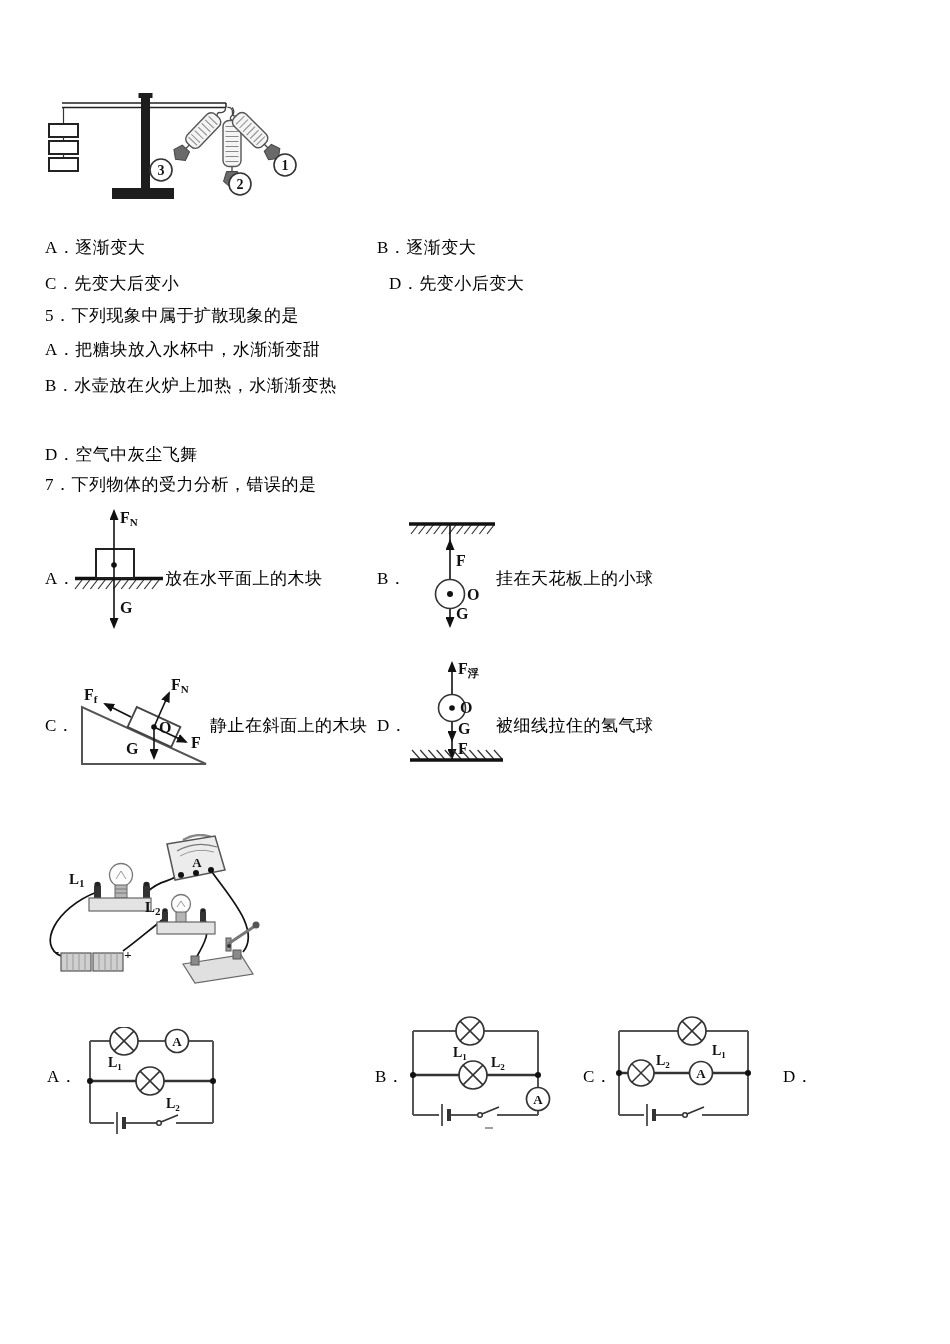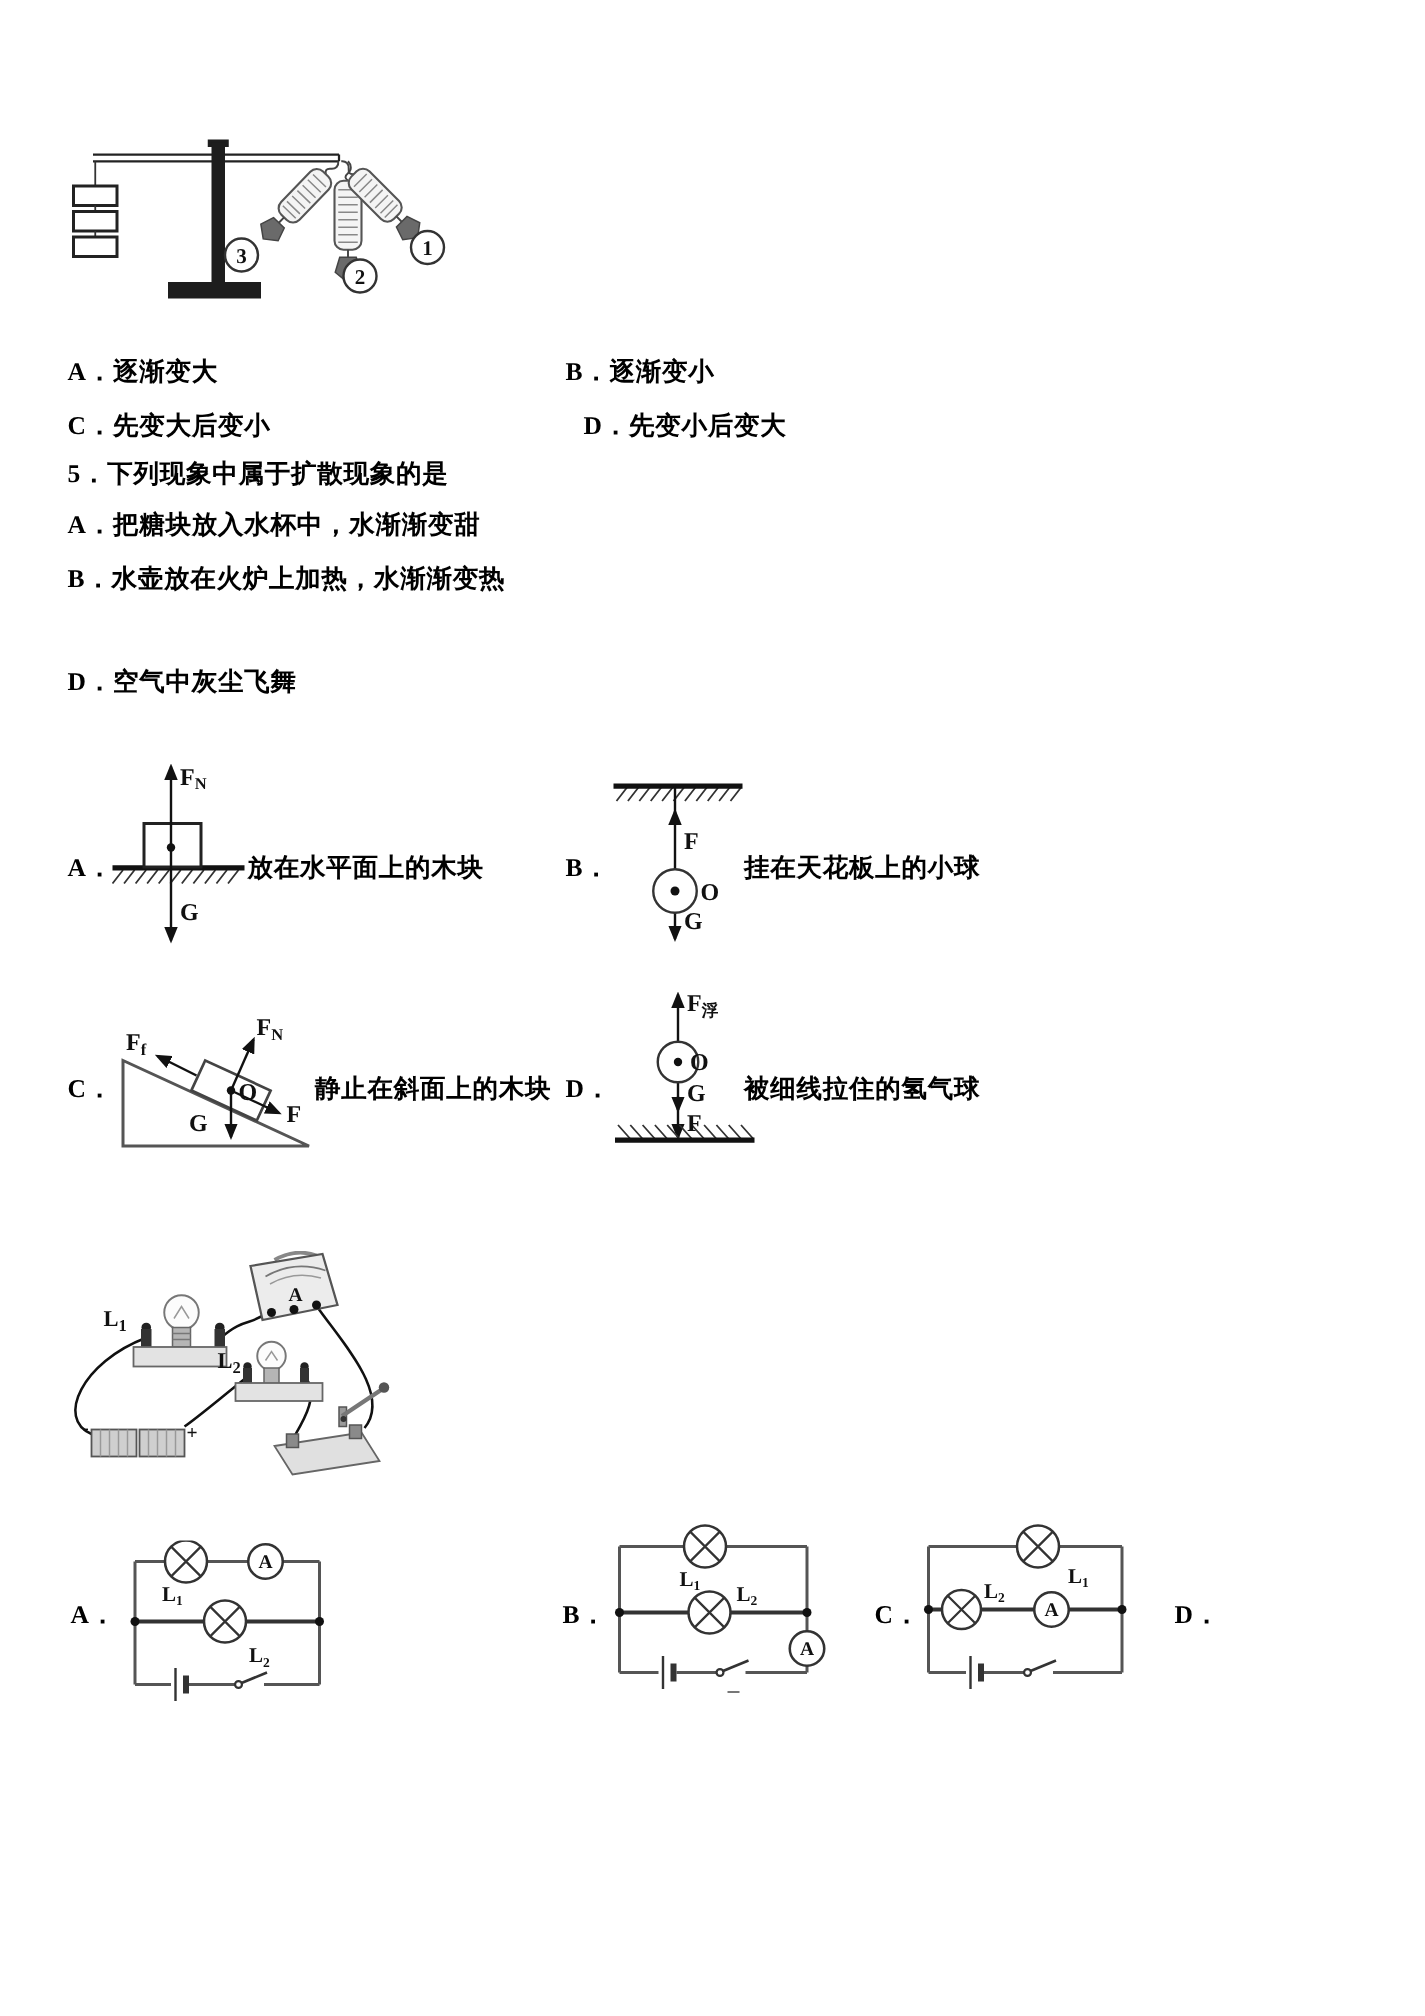--- a/index.html
+++ b/index.html
@@ -1,18 +1,18 @@
 <!DOCTYPE html>
 <html><head>
 <meta charset="utf-8">
 <style>
   html,body{margin:0;padding:0;background:#fff;}
   .page{position:relative;width:950px;height:1344px;background:#ffffff;overflow:hidden;
         font-family:"Liberation Serif","DejaVu Serif",serif;color:#000;}
-  .t{position:absolute;font-size:17px;font-weight:bold;white-space:nowrap;letter-spacing:.5px;}
+  .t{position:absolute;font-size:17px;font-weight:normal;white-space:nowrap;letter-spacing:.5px;}
   .fig{position:absolute;}
   svg text{font-family:"Liberation Serif","DejaVu Serif",serif;font-weight:bold;fill:#111;}
   text.fl{font-size:16px;}
   text.cl{font-size:14px;}
   text.cn{font-size:14px;text-anchor:middle;}
   text.am{font-size:13px;text-anchor:middle;}
   text.ph{font-size:15px;}
   tspan.sub{font-size:11px;}
   tspan.sub2{font-size:9px;}
 </style>
@@ -67,29 +67,30 @@
     </g>
     <circle cx="119" cy="78" r="11" fill="#fff" stroke="#333" stroke-width="1.6"></circle>
     <text class="cn" x="119" y="83">3</text>
     <circle cx="198" cy="92" r="11" fill="#fff" stroke="#333" stroke-width="1.6"></circle>
     <text class="cn" x="198" y="97">2</text>
     <circle cx="243" cy="73" r="11" fill="#fff" stroke="#333" stroke-width="1.6"></circle>
     <text class="cn" x="243" y="78">1</text>
   </svg>
 
   <div class="t" style="left:45px;top:236px">A．逐渐变大</div>
-  <div class="t" style="left:377px;top:236px">B．逐渐变小</div>
+  <div class="t" style="left:377px;top:236px">B．逐渐变大</div>
   <div class="t" style="left:45px;top:272px">C．先变大后变小</div>
   <div class="t" style="left:389px;top:272px">D．先变小后变大</div>
 
   <div class="t" style="left:45px;top:304px">5．下列现象中属于扩散现象的是</div>
   <div class="t" style="left:45px;top:338px">A．把糖块放入水杯中，水渐渐变甜</div>
   <div class="t" style="left:45px;top:374px">B．水壶放在火炉上加热，水渐渐变热</div>
   <div class="t" style="left:45px;top:443px">D．空气中灰尘飞舞</div>
 
+  <div class="t" style="left:45px;top:473px">7．下列物体的受力分析，错误的是</div>
 
   <div class="t" style="left:45px;top:567px">A．</div>
   <svg class="fig" style="left:70px;top:497px" width="165" height="140" viewBox="0 0 165 140">
     <path d="M12 83l-7 9M19.7 83l-7 9M27.4 83l-7 9M35.1 83l-7 9M42.8 83l-7 9M50.5 83l-7 9M58.2 83l-7 9M65.9 83l-7 9M73.6 83l-7 9M81.3 83l-7 9M89 83l-7 9" stroke="#333" stroke-width="1.2" fill="none"></path>
     <line x1="5" y1="81.5" x2="93" y2="81.5" stroke="#111" stroke-width="3.5"></line>
     <rect x="26" y="52" width="38" height="29" fill="#fff" stroke="#222" stroke-width="2"></rect>
     <line x1="44" y1="14" x2="44" y2="130" stroke="#111" stroke-width="1.6" marker-start="url(#ah)" marker-end="url(#ah)"></line>
     <circle cx="44" cy="68" r="2.8" fill="#111"></circle>
     <text class="fl" x="50" y="26"><tspan>F</tspan><tspan class="sub" dy="3">N</tspan></text>
     <text class="fl" x="50" y="116">G</text>

